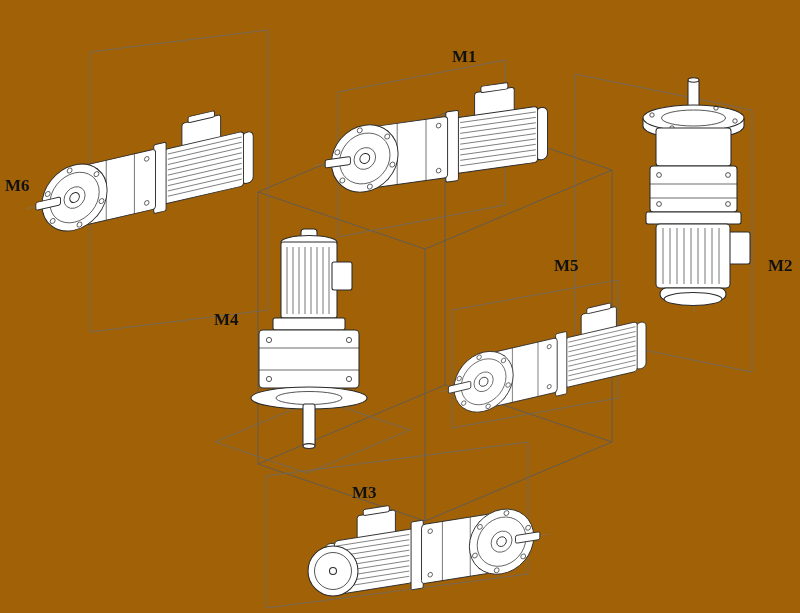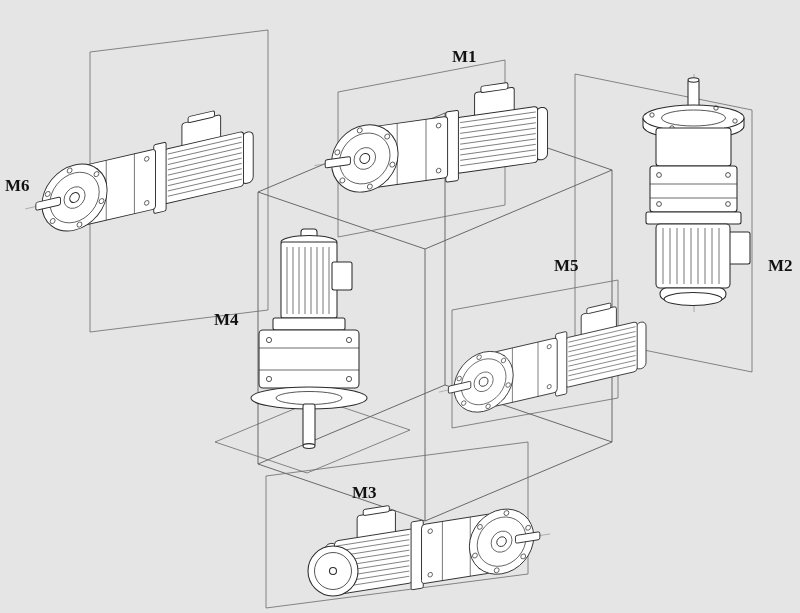--- a/index.html
+++ b/index.html
@@ -1,20 +1,20 @@
 <!DOCTYPE html>
 <html><head>
 <meta charset="utf-8">
 <style>
   html, body { margin: 0; padding: 0; background: #ffffff; }
   .canvas {
     position: relative;
     width: 800px;
     height: 613px;
-    background: #e5e5e5;
+    background: #a16207;
     overflow: hidden;
     font-family: "Liberation Serif", serif;
   }
   svg { display: block; }
   .wire   { fill: none; stroke: #5a5a5a; stroke-width: 0.9; }
   .plane  { fill: none; stroke: #6a6a6a; stroke-width: 0.8; }
   .gm     { fill: #ffffff; stroke: #2b2b2b; stroke-width: 1.05; stroke-linejoin: round; }
   .lbl    { font-family: "Liberation Serif", serif; font-weight: bold; font-size: 17px; fill: #111111; }
 </style>
 </head>

